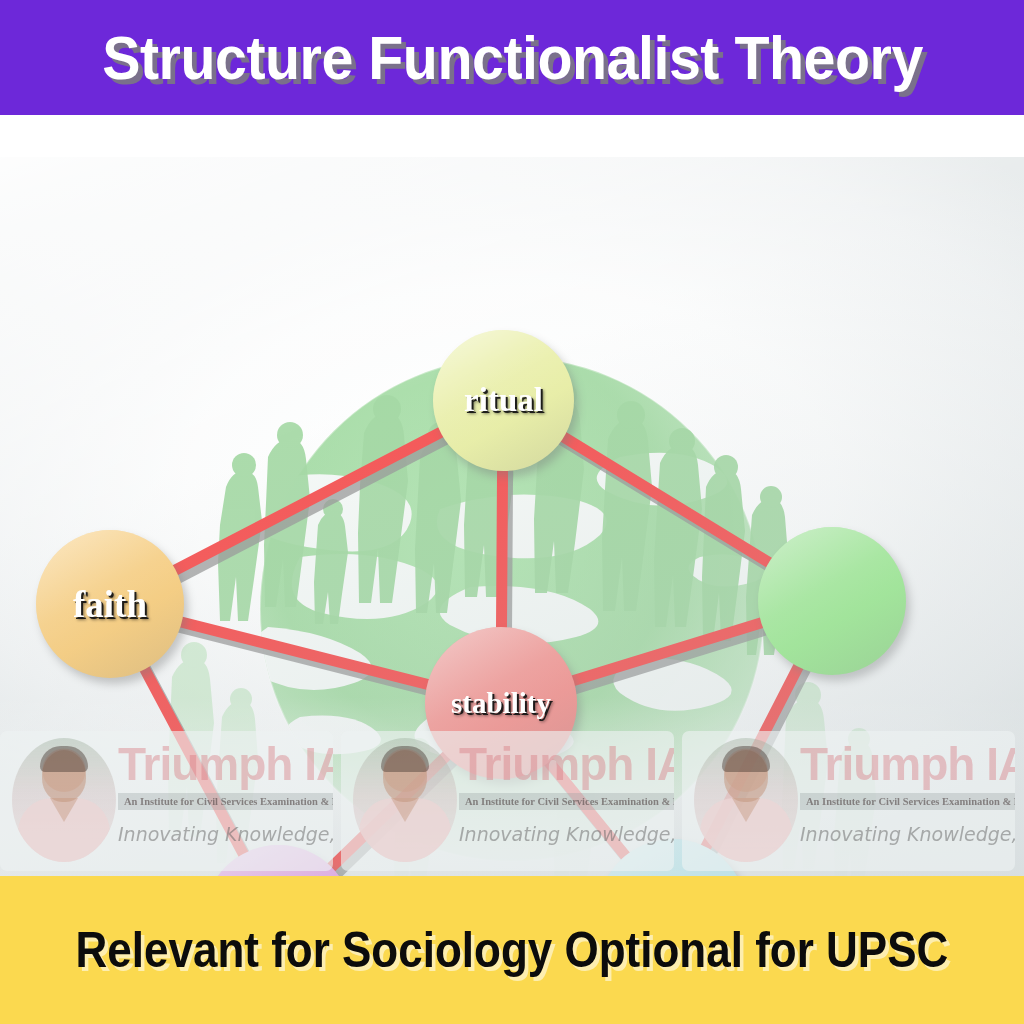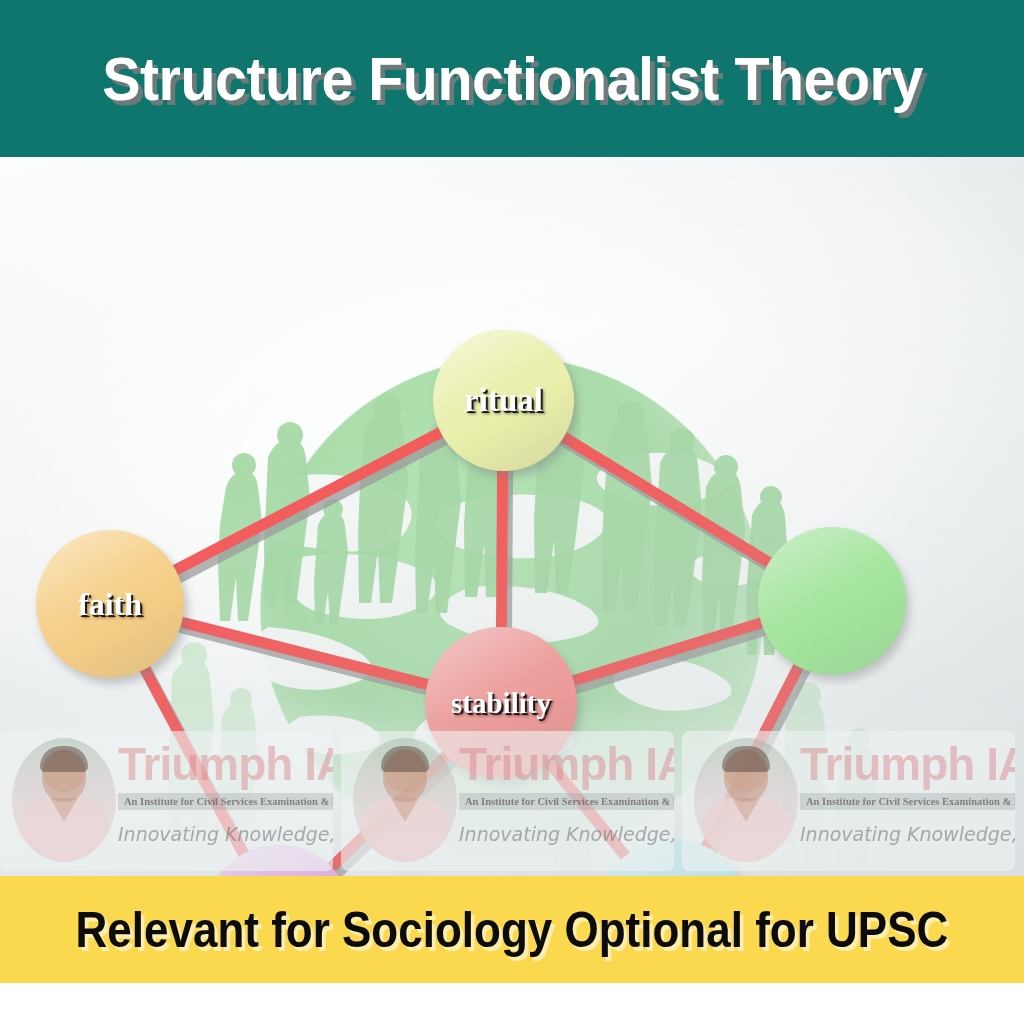--- a/index.html
+++ b/index.html
@@ -5,22 +5,22 @@
   html,body{margin:0;padding:0;}
   body{
     width:1024px;height:1024px;overflow:hidden;
     font-family:"Liberation Sans",sans-serif;
     background:#ffffff;
   }
   #root{position:relative;width:1024px;height:1024px;overflow:hidden;}
 
   
   .top-banner{
-    position:absolute;left:0;top:0;width:1024px;height:157px;
-    background:#0f766e;
+    position:absolute;left:0;top:0;width:1024px;height:115px;
+    background:#6d28d9;
     display:flex;align-items:center;justify-content:center;
   }
   .top-banner-title{
     color:#ffffff;
     font-family:"Liberation Sans",sans-serif;
     font-weight:bold;
     font-size:61px;
     letter-spacing:-0.5px;
     transform:scaleX(0.94);
     text-shadow:5px 5px 0 rgba(125,125,125,0.85);
@@ -134,21 +134,21 @@
     position:absolute;left:118px;top:92px;
     font-family:"DejaVu Sans",sans-serif;
     font-style:italic;
     font-size:19px;
     color:rgba(105,105,105,0.52);
     white-space:nowrap;
   }
 
   
   .bottom-banner{
-    position:absolute;left:0;top:876px;width:1024px;height:107px;
+    position:absolute;left:0;top:876px;width:1024px;height:148px;
     background:#FBD94F;
     display:flex;align-items:center;justify-content:center;
   }
   .bottom-banner-text{
     color:#0c0c0c;
     font-family:"Liberation Sans",sans-serif;
     font-weight:bold;
     font-size:50px;
     transform:scaleX(0.88);
     text-shadow:4px 4px 0 rgba(255,255,255,0.55);
@@ -276,21 +276,21 @@
         </g>
     </svg>
 
     <div class="node" id="node-ritual" style="background:#E0E882;">
       <span class="gloss"></span>
       <span class="node-label" style="font-size:33px;">ritual</span>
     </div>
 
     <div class="node" id="node-faith" style="background:#F5B94A;">
       <span class="gloss"></span>
-      <span class="node-label" style="font-size:32px;">faith</span>
+      <span class="node-label" style="font-size:37px;">faith</span>
     </div>
 
     <div class="node" id="node-economy" style="background:#74E563;">
       <span class="gloss"></span>
     </div>
 
     <div class="node" id="node-stability" style="background:#F4635E;">
       <span class="gloss"></span>
       <span class="node-label" style="font-size:29px;">stability</span>
     </div>

